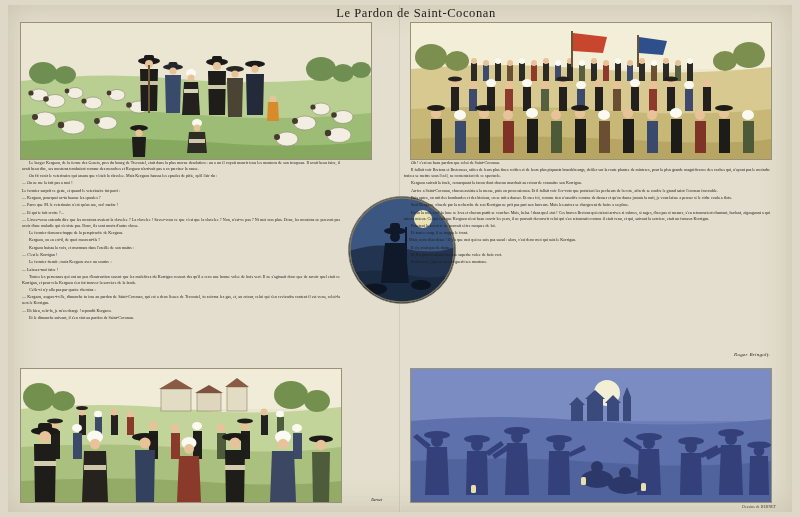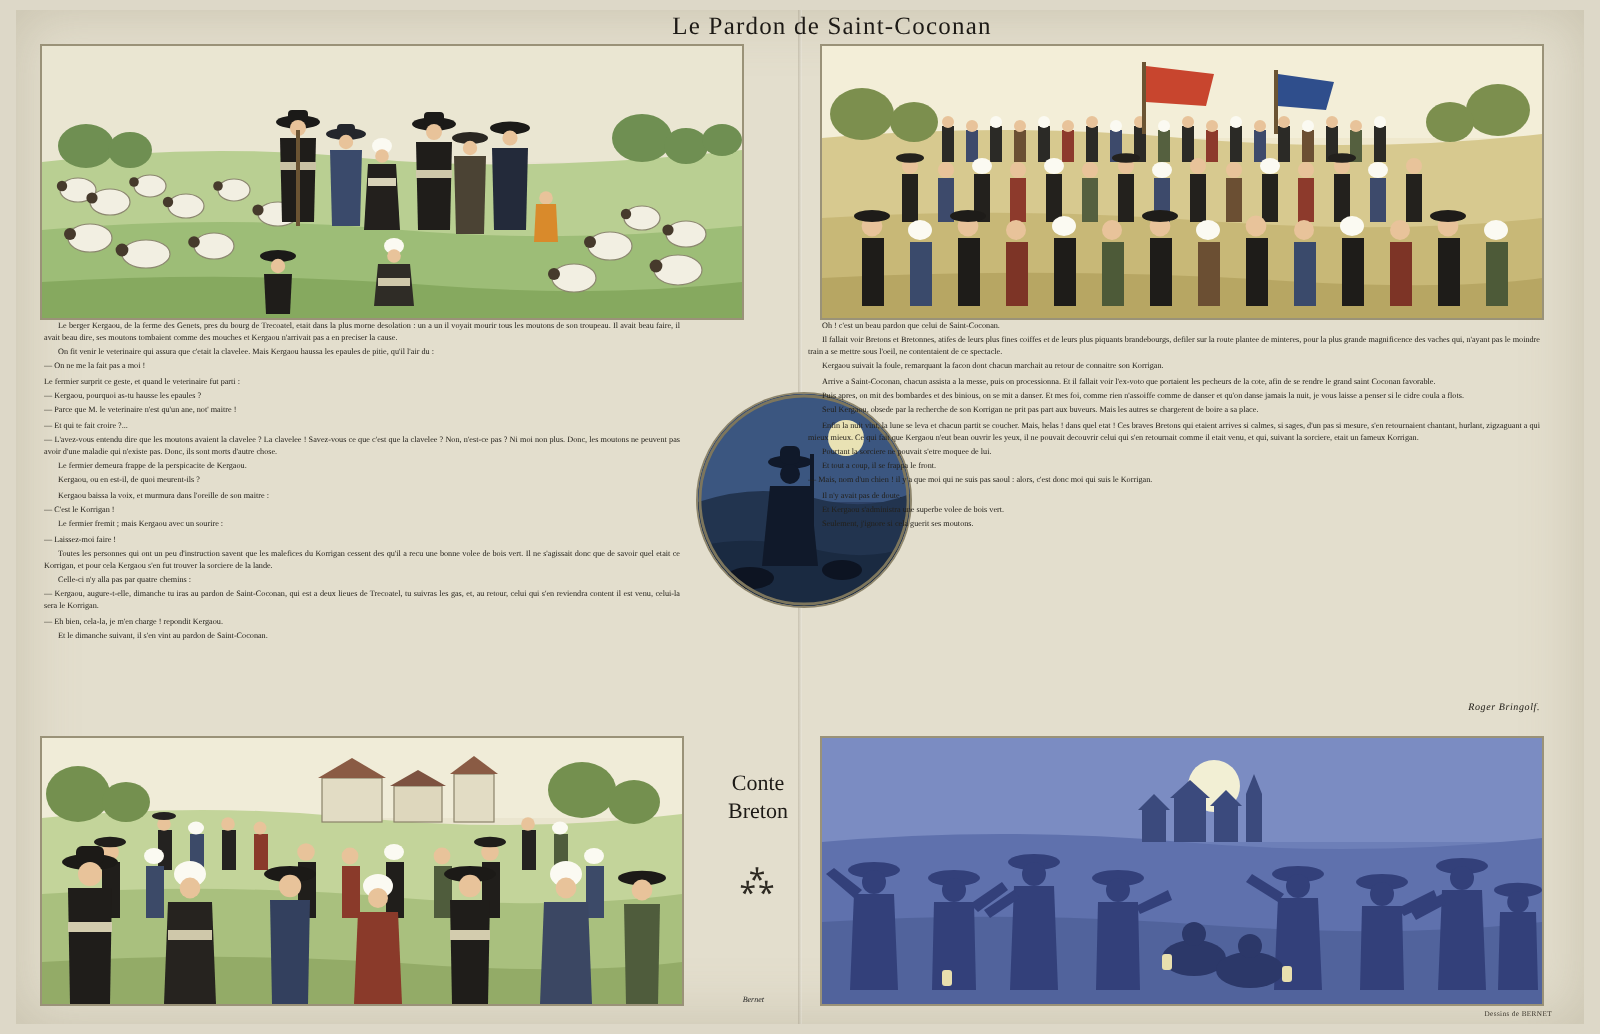--- a/index.html
+++ b/index.html
@@ -517,25 +517,20 @@
           <g transform="translate(300,104)">
             <ellipse cx="0" cy="-34" rx="12" ry="3.6" fill="#1c1a17"></ellipse>
             <circle cx="0" cy="-28" r="5.2" fill="#e8c39a"></circle>
             <path d="M-9 -21 L9 -21 L8 29 L-8 29Z" fill="#4f5c3c"></path>
           </g>
         </g>
       </g>
     </svg>
   </div>
 
-  <div class="conte">
-    <div>Conte</div>
-    <div>Breton</div>
-    <div class="deco">⁂</div>
-  </div>
 
   <div class="imgbox" id="img-br">
     <svg viewBox="0 0 360 133" width="360" height="133" preserveAspectRatio="none">
       <rect width="360" height="133" fill="#6d7fb8"></rect>
       <rect width="360" height="52" fill="#7b8cc2"></rect>
       <path d="M0 52 Q90 44 180 52 Q270 60 360 50 L360 133 L0 133Z" fill="#5f71ad"></path>
       <path d="M0 92 Q100 86 200 94 Q290 100 360 92 L360 133 L0 133Z" fill="#51639c"></path>
 
       <circle cx="196" cy="24" r="13" fill="#f2efd4"></circle>
 

